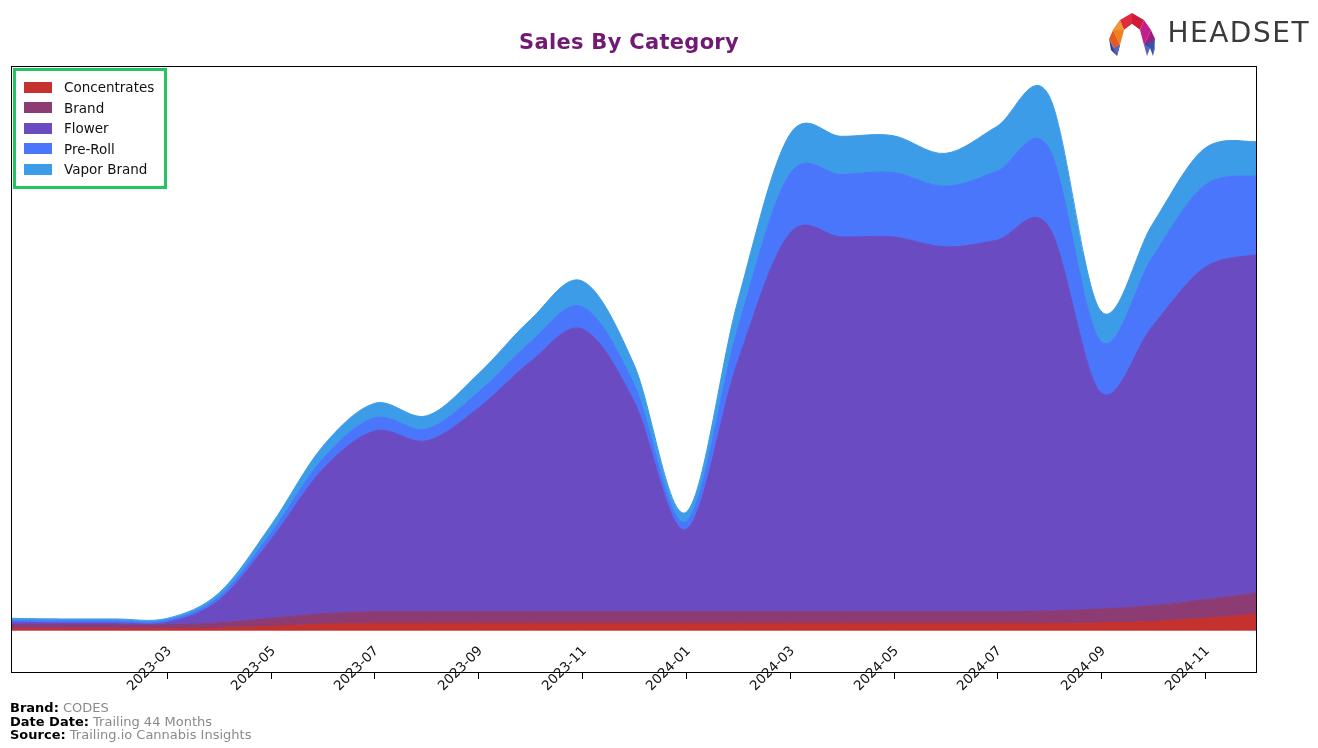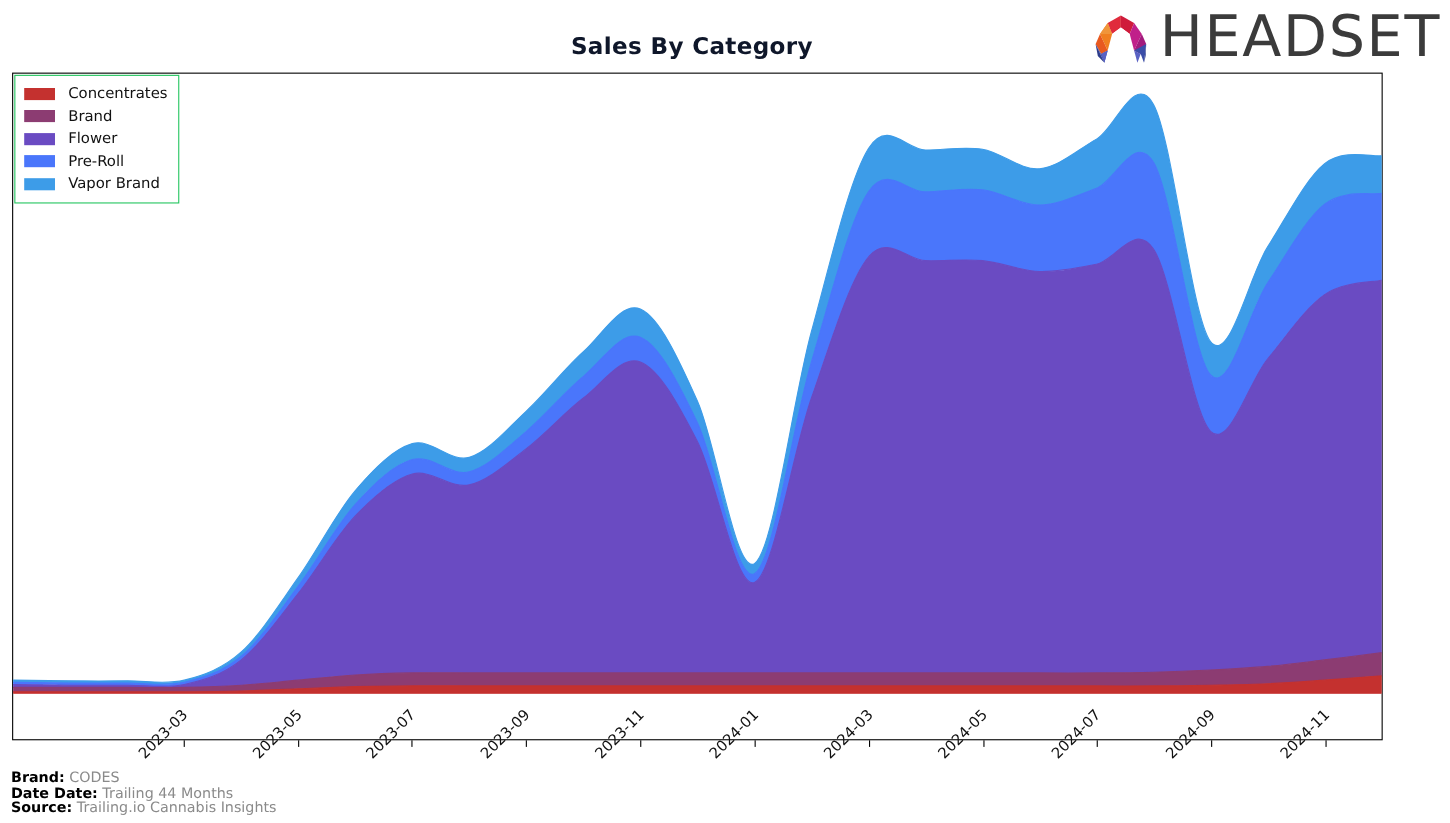--- a/index.html
+++ b/index.html
@@ -2,46 +2,46 @@
 <html><head>
 <meta charset="utf-8">
 <style>
   html,body{margin:0;padding:0;background:#ffffff;}
   body{width:1318px;height:748px;position:relative;overflow:hidden;
        font-family:"DejaVu Sans","Liberation Sans",sans-serif;}
 
   
   #chart-title{
     position:absolute; left:0; top:30px; width:1258px;
-    text-align:center; font-size:21px; font-weight:bold; color:#0f172a;
+    text-align:center; font-size:21px; font-weight:bold; color:#701a75;
     letter-spacing:.3px;
   }
 
   
   #brand-logo{
     position:absolute; right:8px; top:8px;
     display:flex; align-items:center; gap:8px;
   }
   #brand-logo .logo-mark{width:54px;height:50px;display:block;}
   #brand-logo .logo-word{
-    font-size:52px; font-weight:400; color:#3b3b3b; letter-spacing:1.5px;
+    font-size:28px; font-weight:400; color:#3b3b3b; letter-spacing:1.5px;
     line-height:1; font-family:"DejaVu Sans","Liberation Sans",sans-serif;
   }
 
   
   #plot-frame{
     position:absolute; left:11px; top:66px; width:1246px; height:607px;
     border:1.3px solid #000000; box-sizing:border-box; background:#ffffff;
   }
   #plot-svg{position:absolute;left:0;top:0;width:100%;height:100%;display:block;}
 
   
   #legend{
     position:absolute; left:13px; top:68px;
-    border:1px solid #22c55e; background:rgba(255,255,255,.96);
+    border:3px solid #22c55e; background:rgba(255,255,255,.96);
     padding:6px 10px 6px 8px; z-index:5;
   }
   #legend .legend-row{display:flex;align-items:center;height:20.5px;}
   #legend .swatch{width:28px;height:11px;margin-right:12px;flex:0 0 auto;}
   #legend .legend-label{font-size:13.5px;color:#111;white-space:nowrap;}
 
   
   #x-axis{position:absolute;left:0;top:673px;width:1318px;height:70px;}
   #x-axis .tick-mark{position:absolute;top:0;width:1px;height:6px;background:#000;}
   #x-axis .tick-label{

